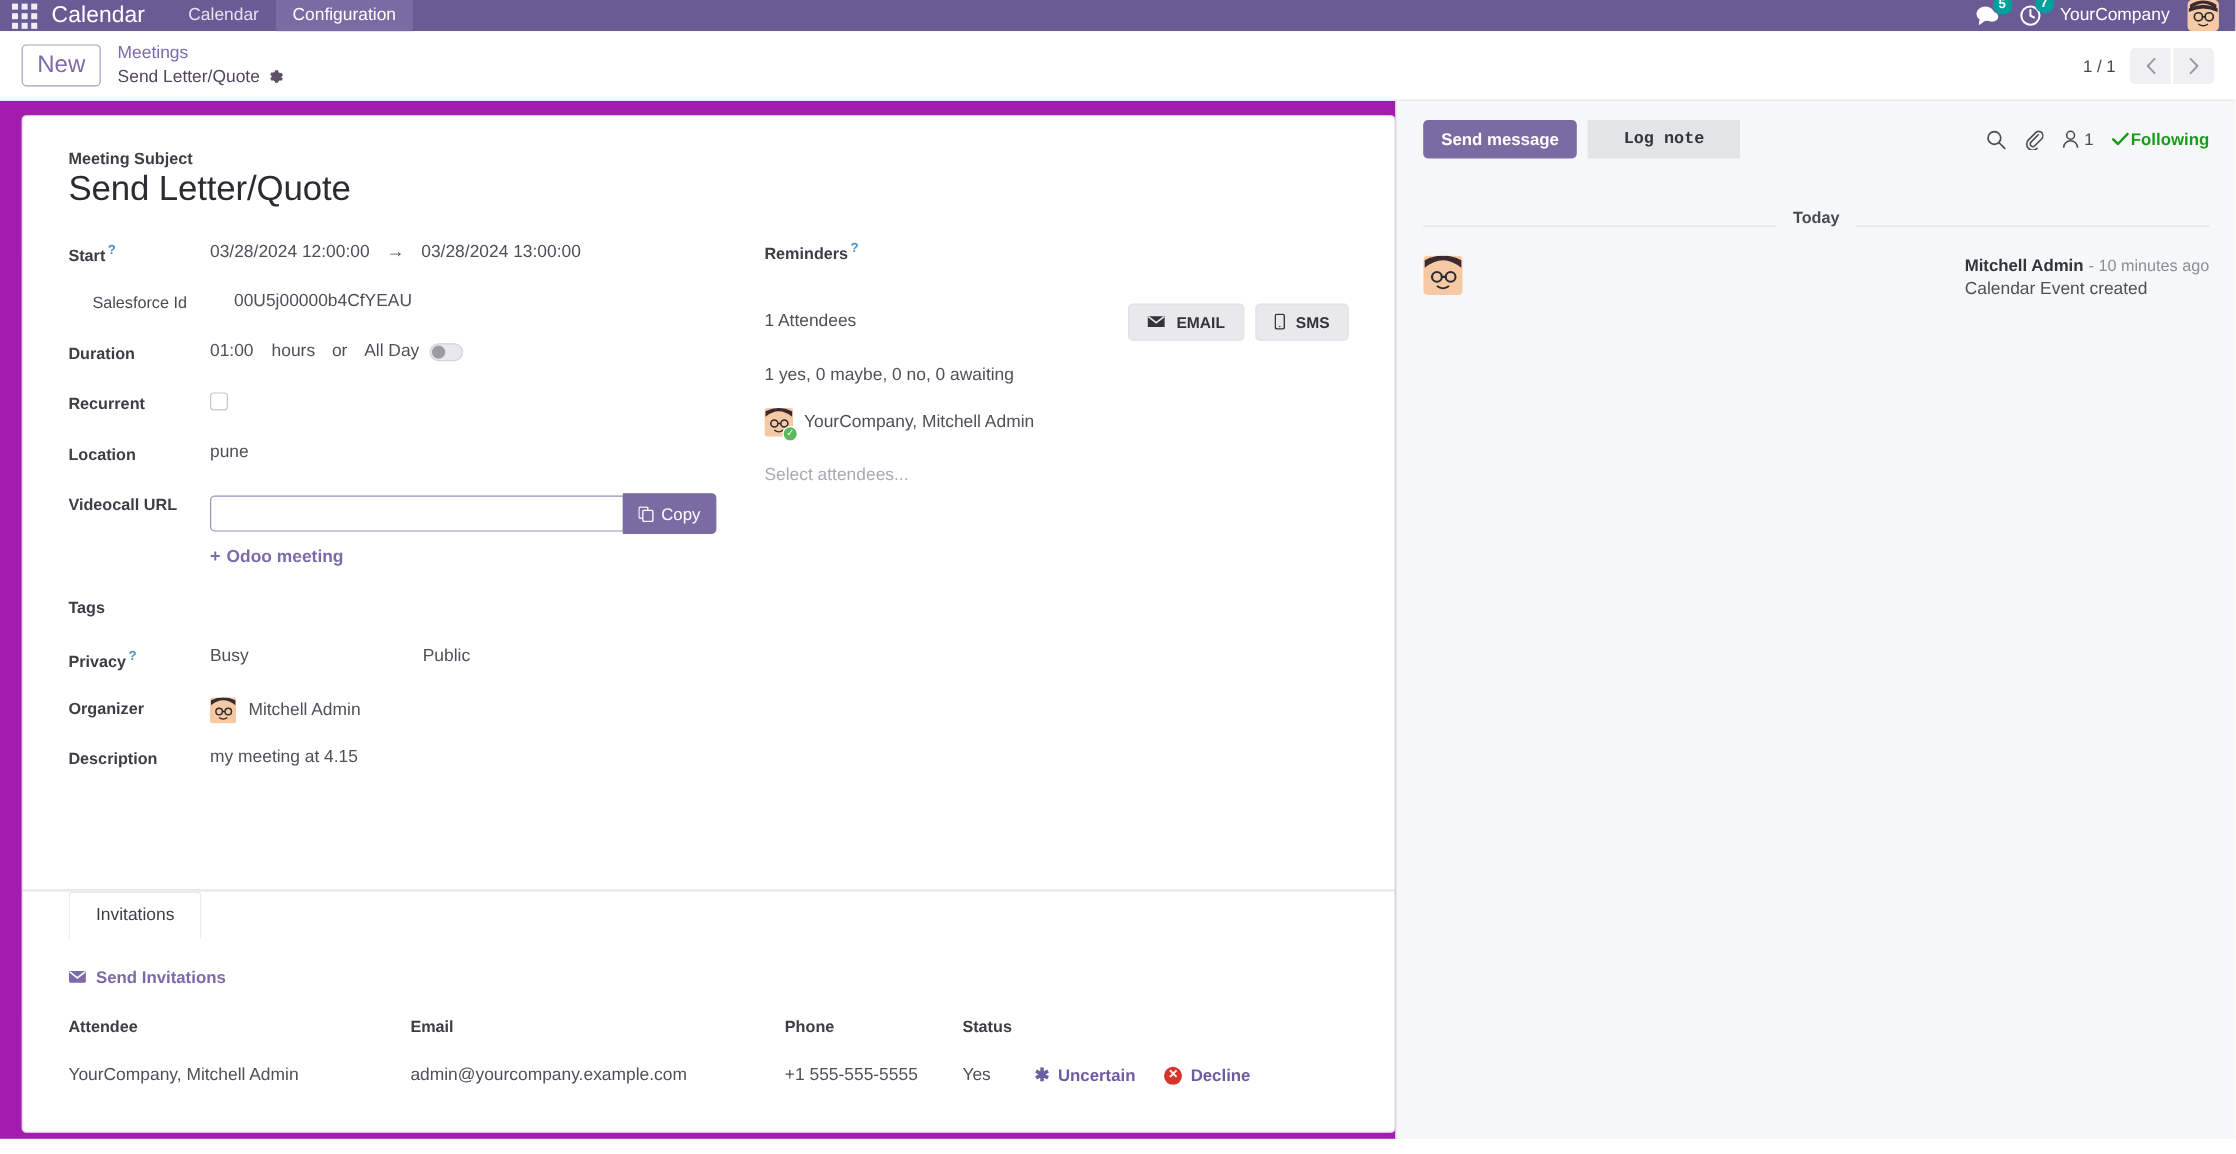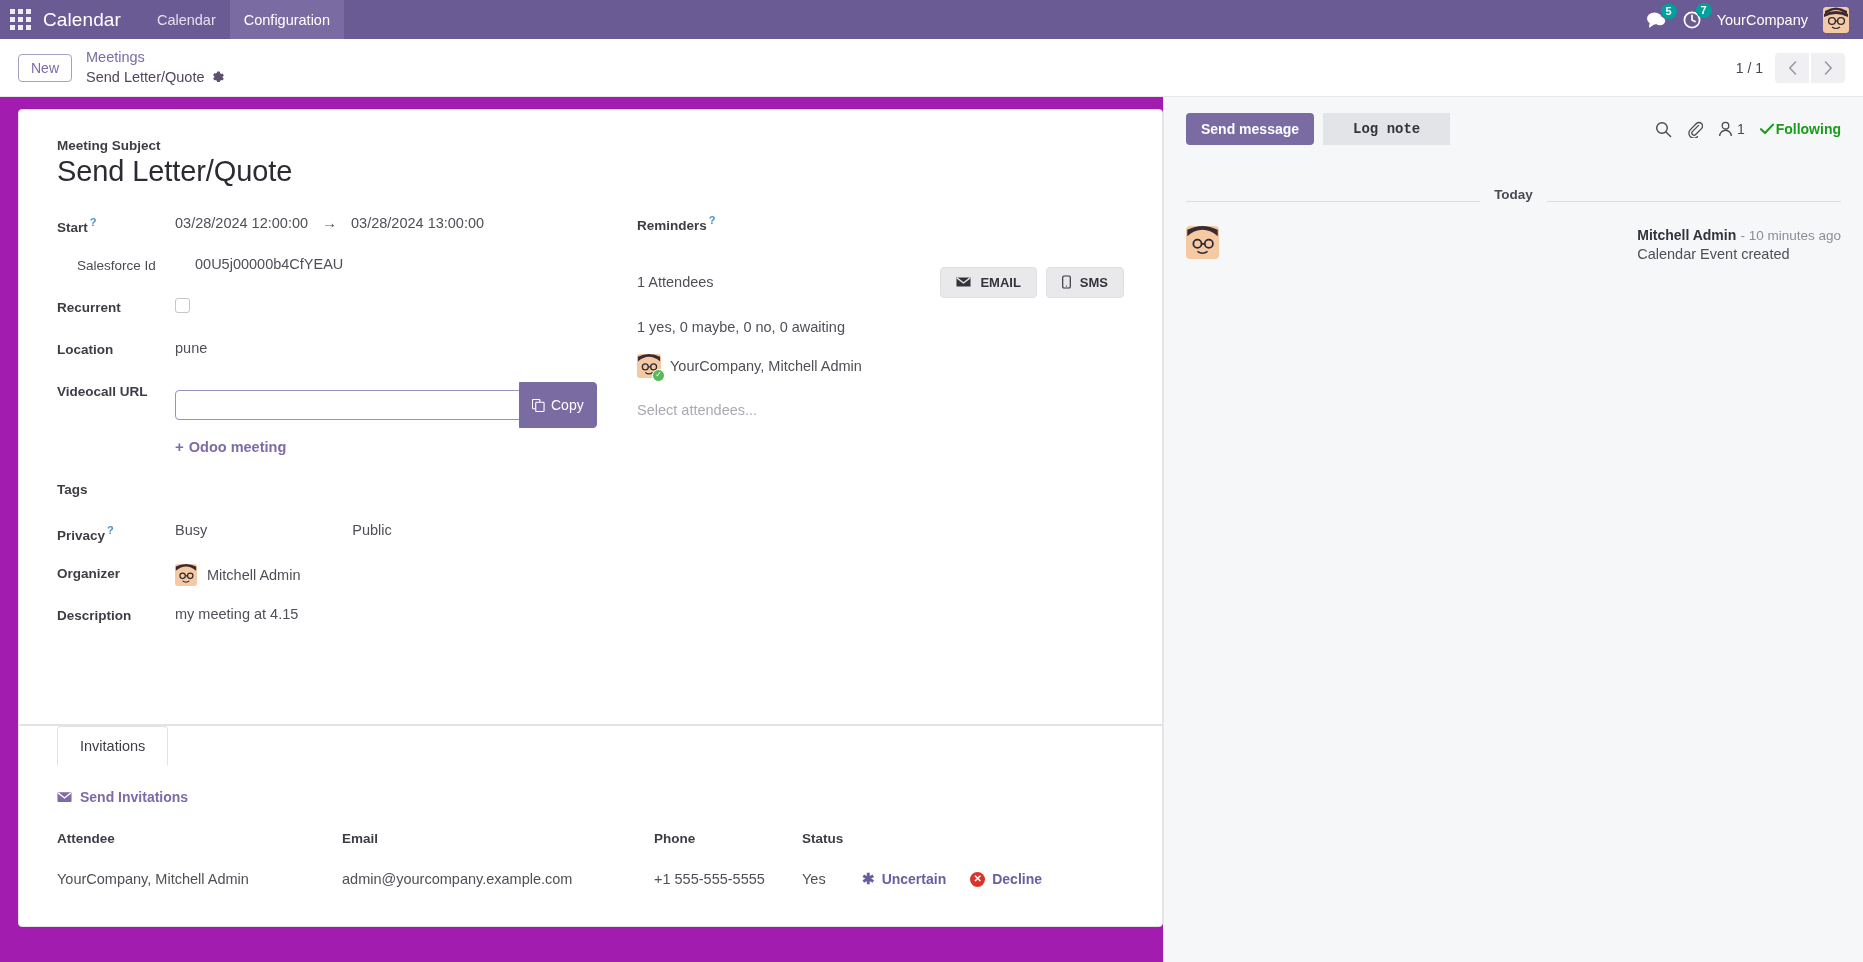--- a/index.html
+++ b/index.html
@@ -9,21 +9,21 @@
     overflow: hidden;
     background: #ffffff;
     font-family: "Liberation Sans", sans-serif;
     font-size: 15px;
     color: #374151;
     -webkit-font-smoothing: antialiased;
   }
 
   
   .navbar {
-    height: 39px;
+    height: 26px;
     background: #6b5b95;
     display: flex;
     align-items: center;
     padding: 0 14px 0 10px;
     color: #ffffff;
     position: relative;
   }
   .apps-grid {
     width: 21px; height: 21px;
     display: grid;
@@ -90,21 +90,21 @@
     display: flex;
     align-items: center;
     padding: 0 18px;
     position: relative;
   }
   .btn-new {
     border: 1px solid #a99ec4;
     color: #7c6ba8;
     background: #fff;
     border-radius: 4px;
-    font-size: 14px;
+    font-size: 20px;
     padding: 5px 12px;
     cursor: pointer;
     margin-right: 14px;
     font-family: inherit;
   }
   .breadcrumb-col { display: flex; flex-direction: column; line-height: 1.35; }
   .bc-parent { font-size: 14.5px; color: #7c6ba8; font-weight: 500; cursor: pointer; }
   .bc-current { font-size: 14.5px; color: #51455e; display: flex; align-items: center; gap: 7px; }
   .gear { color: #5e5169; font-size: 13px; cursor: pointer; }
   .pager {
@@ -222,21 +222,21 @@
     border: 1px solid #9c8fbe;
     border-radius: 4px 0 0 4px;
     outline: none;
     padding: 0 8px;
     font-size: 14px;
     font-family: inherit;
     color: #4f4f58;
     background: #fff;
   }
   .copy-btn {
-    height: 46px;
+    height: 34px;
     background: #7a6ba3;
     color: #fff;
     border: 1px solid #7a6ba3;
     border-radius: 0 4px 4px 0;
     font-size: 14px;
     padding: 12px 12px;
     cursor: pointer;
     display: flex;
     align-items: center;
     gap: 6px;
@@ -549,20 +549,30 @@
               <span class="arrow-sep">→</span>
               <span>03/28/2024 13:00:00</span>
             </div>
           </div>
 
           <div class="frow">
             <div class="flabel sf-label">Salesforce Id</div>
             <div class="fval">00U5j00000b4CfYEAU</div>
           </div>
 
+          <div class="frow">
+            <div class="flabel">Duration</div>
+            <div class="fval">
+              <span class="dur-val">01:00</span>
+              <span class="dur-unit">hours</span>
+              <span class="dur-or">or</span>
+              <span class="allday-lbl">All Day</span>
+              <span class="toggle"></span>
+            </div>
+          </div>
 
           <div class="frow">
             <div class="flabel">Recurrent</div>
             <div class="fval">
               <span class="chkbox"></span>
             </div>
           </div>
 
           <div class="frow">
             <div class="flabel">Location</div>

